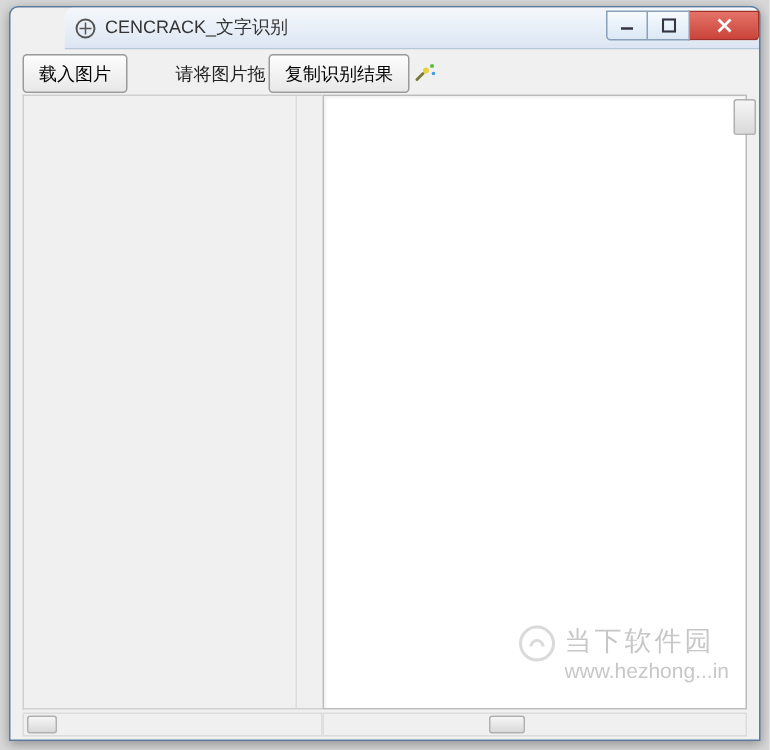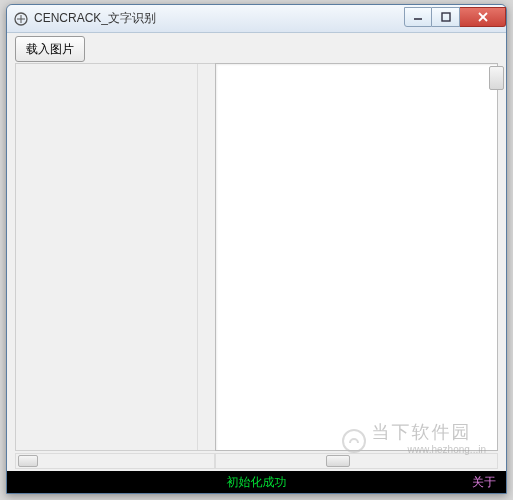--- a/index.html
+++ b/index.html
@@ -13,20 +13,21 @@
     box-shadow: 0 2px 8px rgba(0,0,0,.35);
     display: flex; flex-direction: column;
   }
   
   .titlebar {
     height: 28px;
     background: linear-gradient(#f4f8fc, #dce6f2);
     border-bottom: 1px solid #b8c8d8;
     display: flex; align-items: center; padding: 0 0 0 6px;
     border-radius: 6px 6px 0 0;
+    margin-left: 36px;
   }
   .titlebar .app-icon { width: 16px; height: 16px; margin-right: 5px; display:flex; align-items:center; justify-content:center; }
   .titlebar .title { color: #333; font-size: 12px; flex: 1; }
   .winbtns { display: flex; height: 20px; margin-top:-4px; }
   .winbtn {
     width: 28px; height: 20px; display: flex; align-items: center; justify-content: center;
     border: 1px solid #8aa0b8; border-left: none; font-size: 10px; background: linear-gradient(#f6fbff,#dbe8f4);
   }
   .winbtn:first-child { border-left:1px solid #8aa0b8; border-radius: 0 0 0 3px;}
   .winbtn.close { width: 46px; background: linear-gradient(#e57368,#c9443a); color:#fff; border-color:#a03028; border-radius:0 0 3px 0;}
@@ -77,24 +78,24 @@
   .hsb-right .rthumb{ position:absolute; left:110px; top:1px; width:24px; height:12px; background:linear-gradient(#f6f6f6,#d9d9d9); border:1px solid #b0b0b0; border-radius:2px;}
   
   .statusbar{
     height:22px; background:#000; display:flex; align-items:center; justify-content:center; position:relative;
   }
   .status-text{ color:#00dd33; font-size:12px; }
   .about-link{ position:absolute; right:10px; color:#d97bd9; font-size:12px; cursor:pointer;}
   
   .watermark{
     position:absolute; right:20px; bottom:38px; opacity:.55; color:#9a9a9a;
-    pointer-events:none; display:flex; align-items:flex-end; gap:4px;
+    pointer-events:none; display:flex; align-items:flex-start; gap:4px;
   }
   .watermark .big{ font-size:18px; letter-spacing:2px;}
-  .watermark .small{ font-size:10px;margin-left:36px; }
+  .watermark .small{ font-size:14px; }
 </style>
 </head>
 <body>
 
 <div class="window">
 
   <div class="titlebar">
     <span class="app-icon">
       <svg width="16" height="16" viewBox="0 0 16 16">
           <circle cx="8" cy="8" r="6" fill="none" stroke="#555" stroke-width="1.3"></circle>
@@ -117,44 +118,52 @@
         <svg width="12" height="10">
             <line x1="2" y1="1" x2="10" y2="9" stroke="#fff" stroke-width="1.8"></line>
             <line x1="10" y1="1" x2="2" y2="9" stroke="#fff" stroke-width="1.8"></line>
           </svg>
       </div>
     </div>
   </div>
 
   <div class="toolbar">
     <div class="btn">载入图片</div>
+    <div class="hint-row">
+      <span class="hint-text">请将图片拖</span>
+      <div class="btn" style="min-width:auto;">复制识别结果</div>
+      <span class="sparkle">
+        <svg width="18" height="18" viewBox="0 0 18 18">
+          <path d="M3 13 L7 9" stroke="#7a7a3a" stroke-width="2" stroke-linecap="round"></path>
+          <circle cx="9" cy="7" r="2" fill="#e6d23a"></circle>
+          <circle cx="13" cy="4" r="1.4" fill="#5fbf3a"></circle>
+          <circle cx="14" cy="9" r="1.2" fill="#3aa0e6"></circle>
+        </svg>
+      </span>
+    </div>
   </div>
 
   <div class="content">
     <div class="panel-left">
       <div class="thumb-left"></div>
     </div>
     <div class="panel-right">
       <div class="thumb-right"></div>
     </div>
   </div>
 
   <div class="hsb-row">
     <div class="hsb-left">
         <div class="lthumb"></div>
       </div>
     <div class="hsb-right">
         <div class="rthumb"></div>
       </div>
   </div>
 
-  <div class="statusbar">
-    <span class="status-text">初始化成功</span>
-    <span class="about-link">关于</span>
-  </div>
 
   <div class="watermark">
     <svg width="28" height="28" viewBox="0 0 28 28">
         <circle cx="14" cy="14" r="11" fill="none" stroke="#bcbcbc" stroke-width="2"></circle>
         <path d="M10 16a4 4 0 1 1 8 0" fill="none" stroke="#bcbcbc" stroke-width="2"></path>
       </svg>
     <div>
       <div class="big">当下软件园</div>
       <div class="small">www.hezhong...in</div>
     </div>

